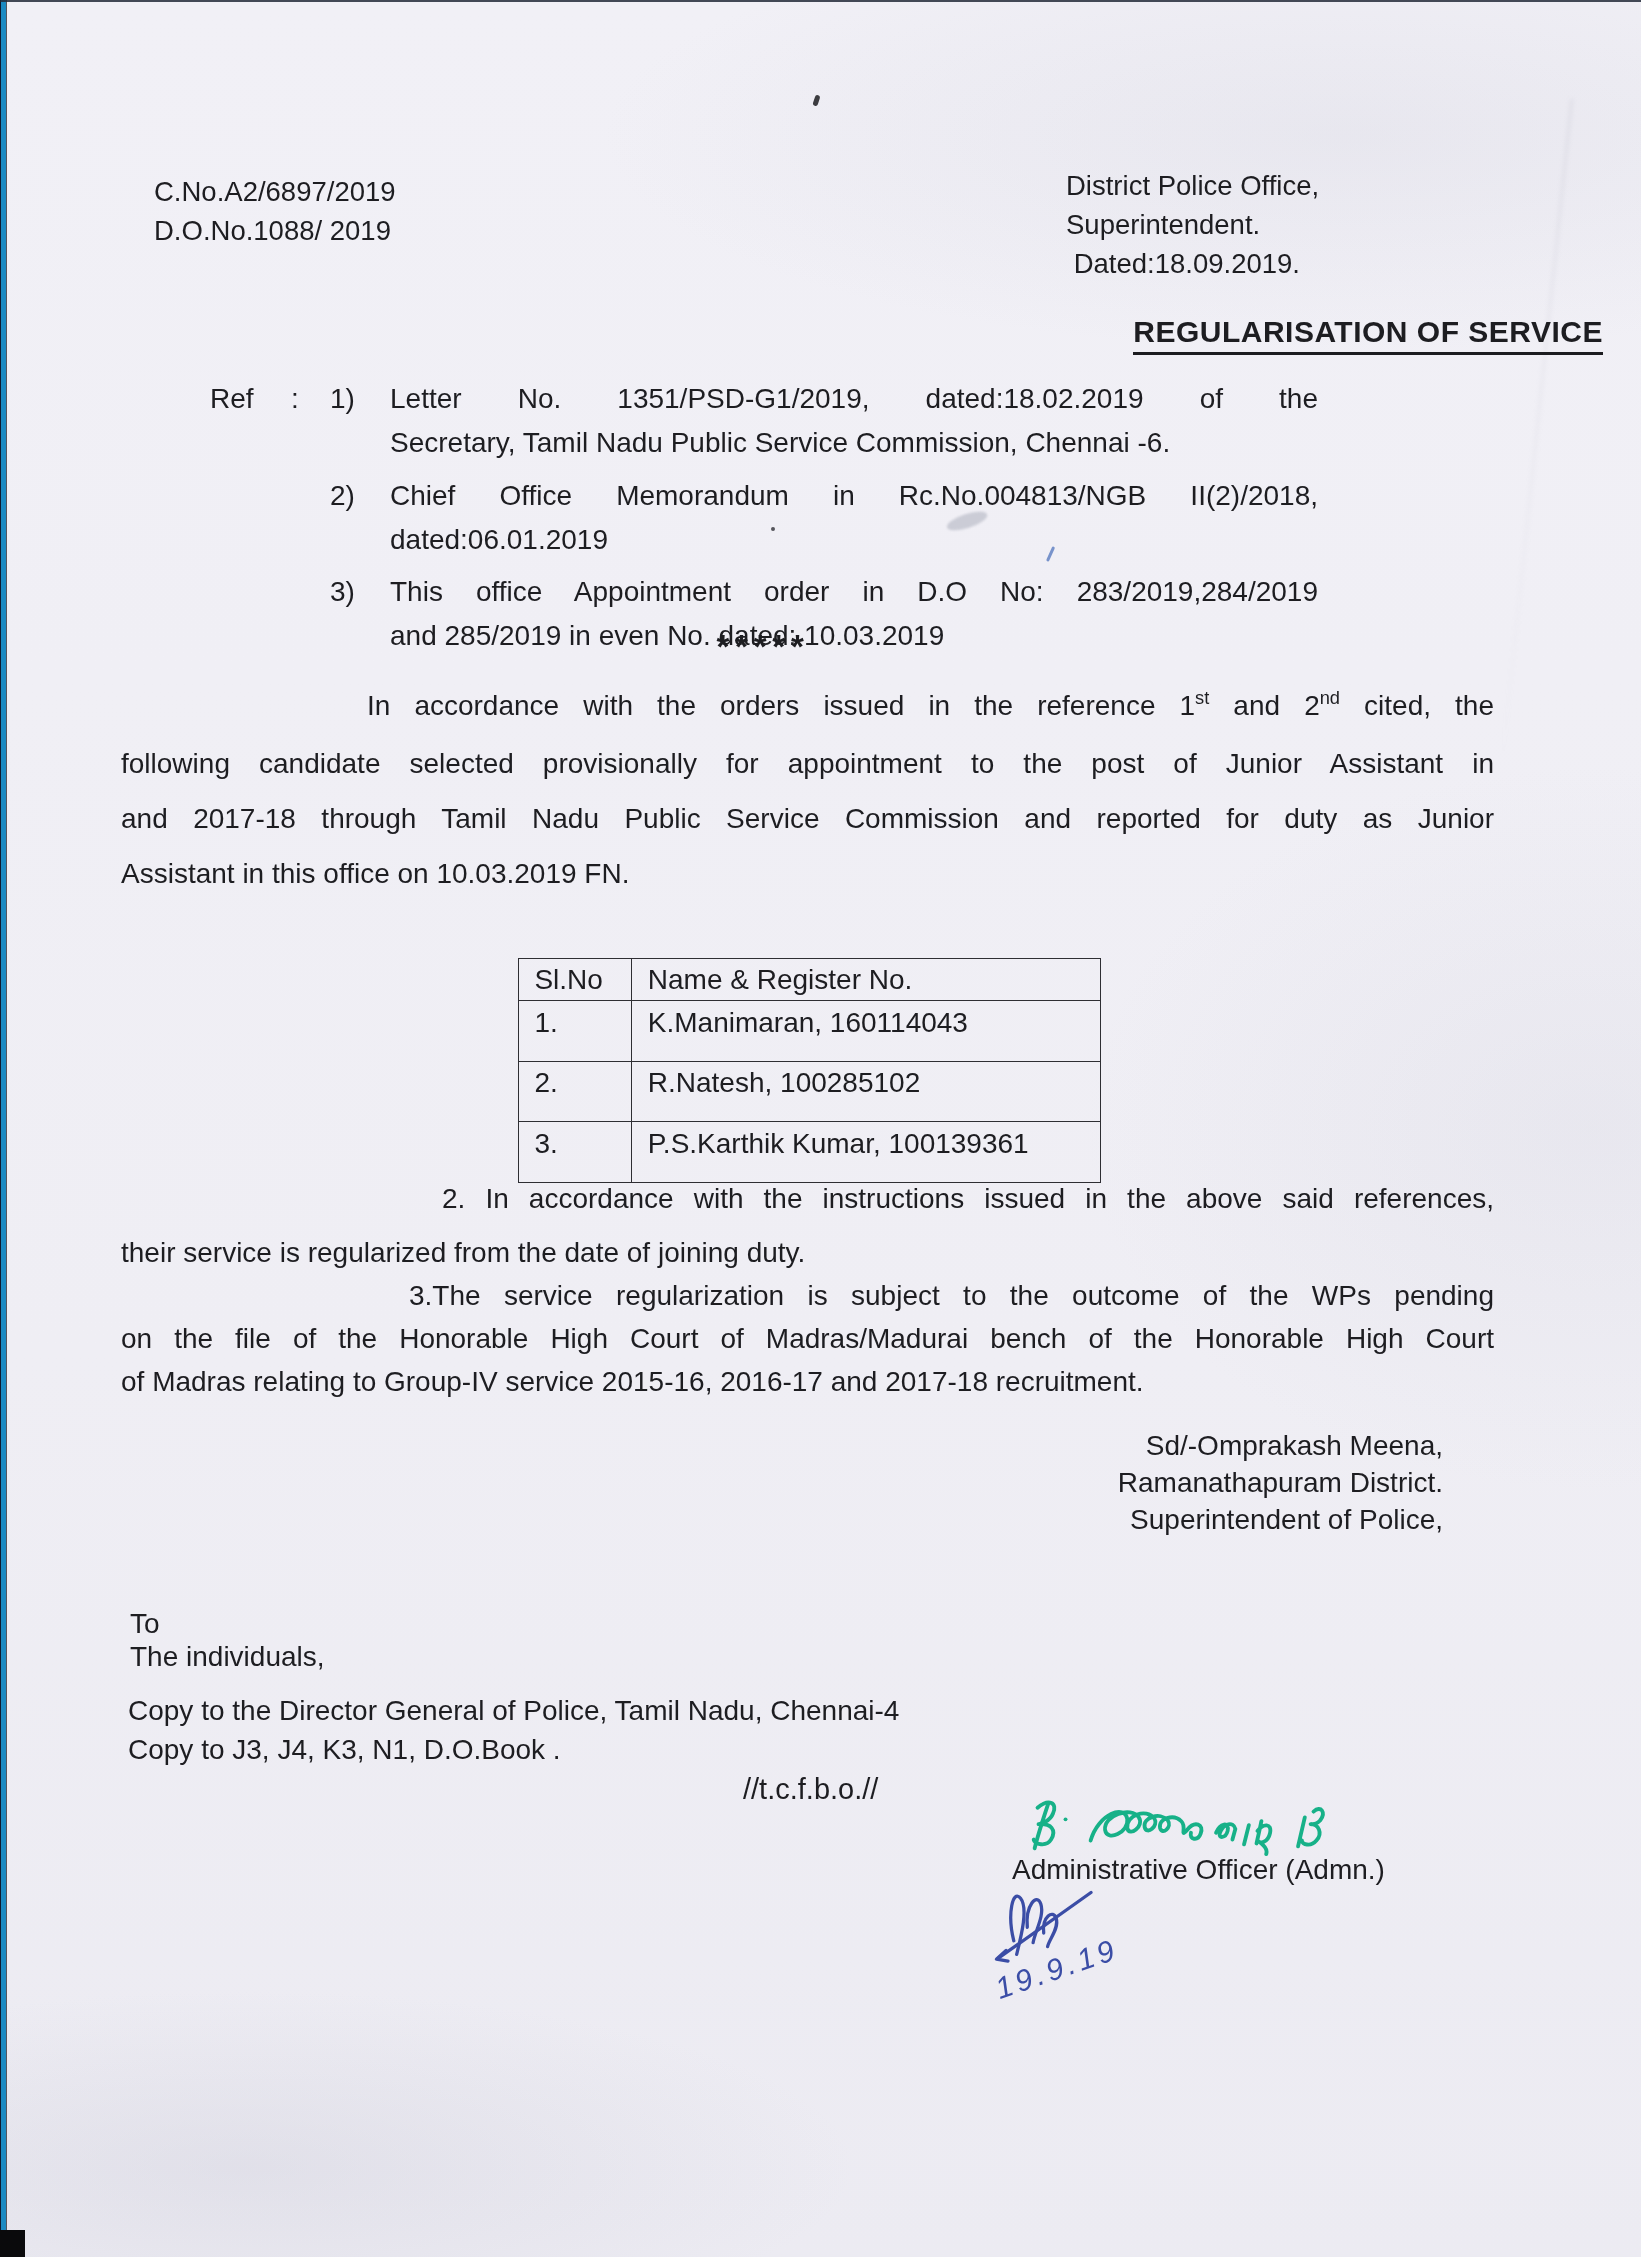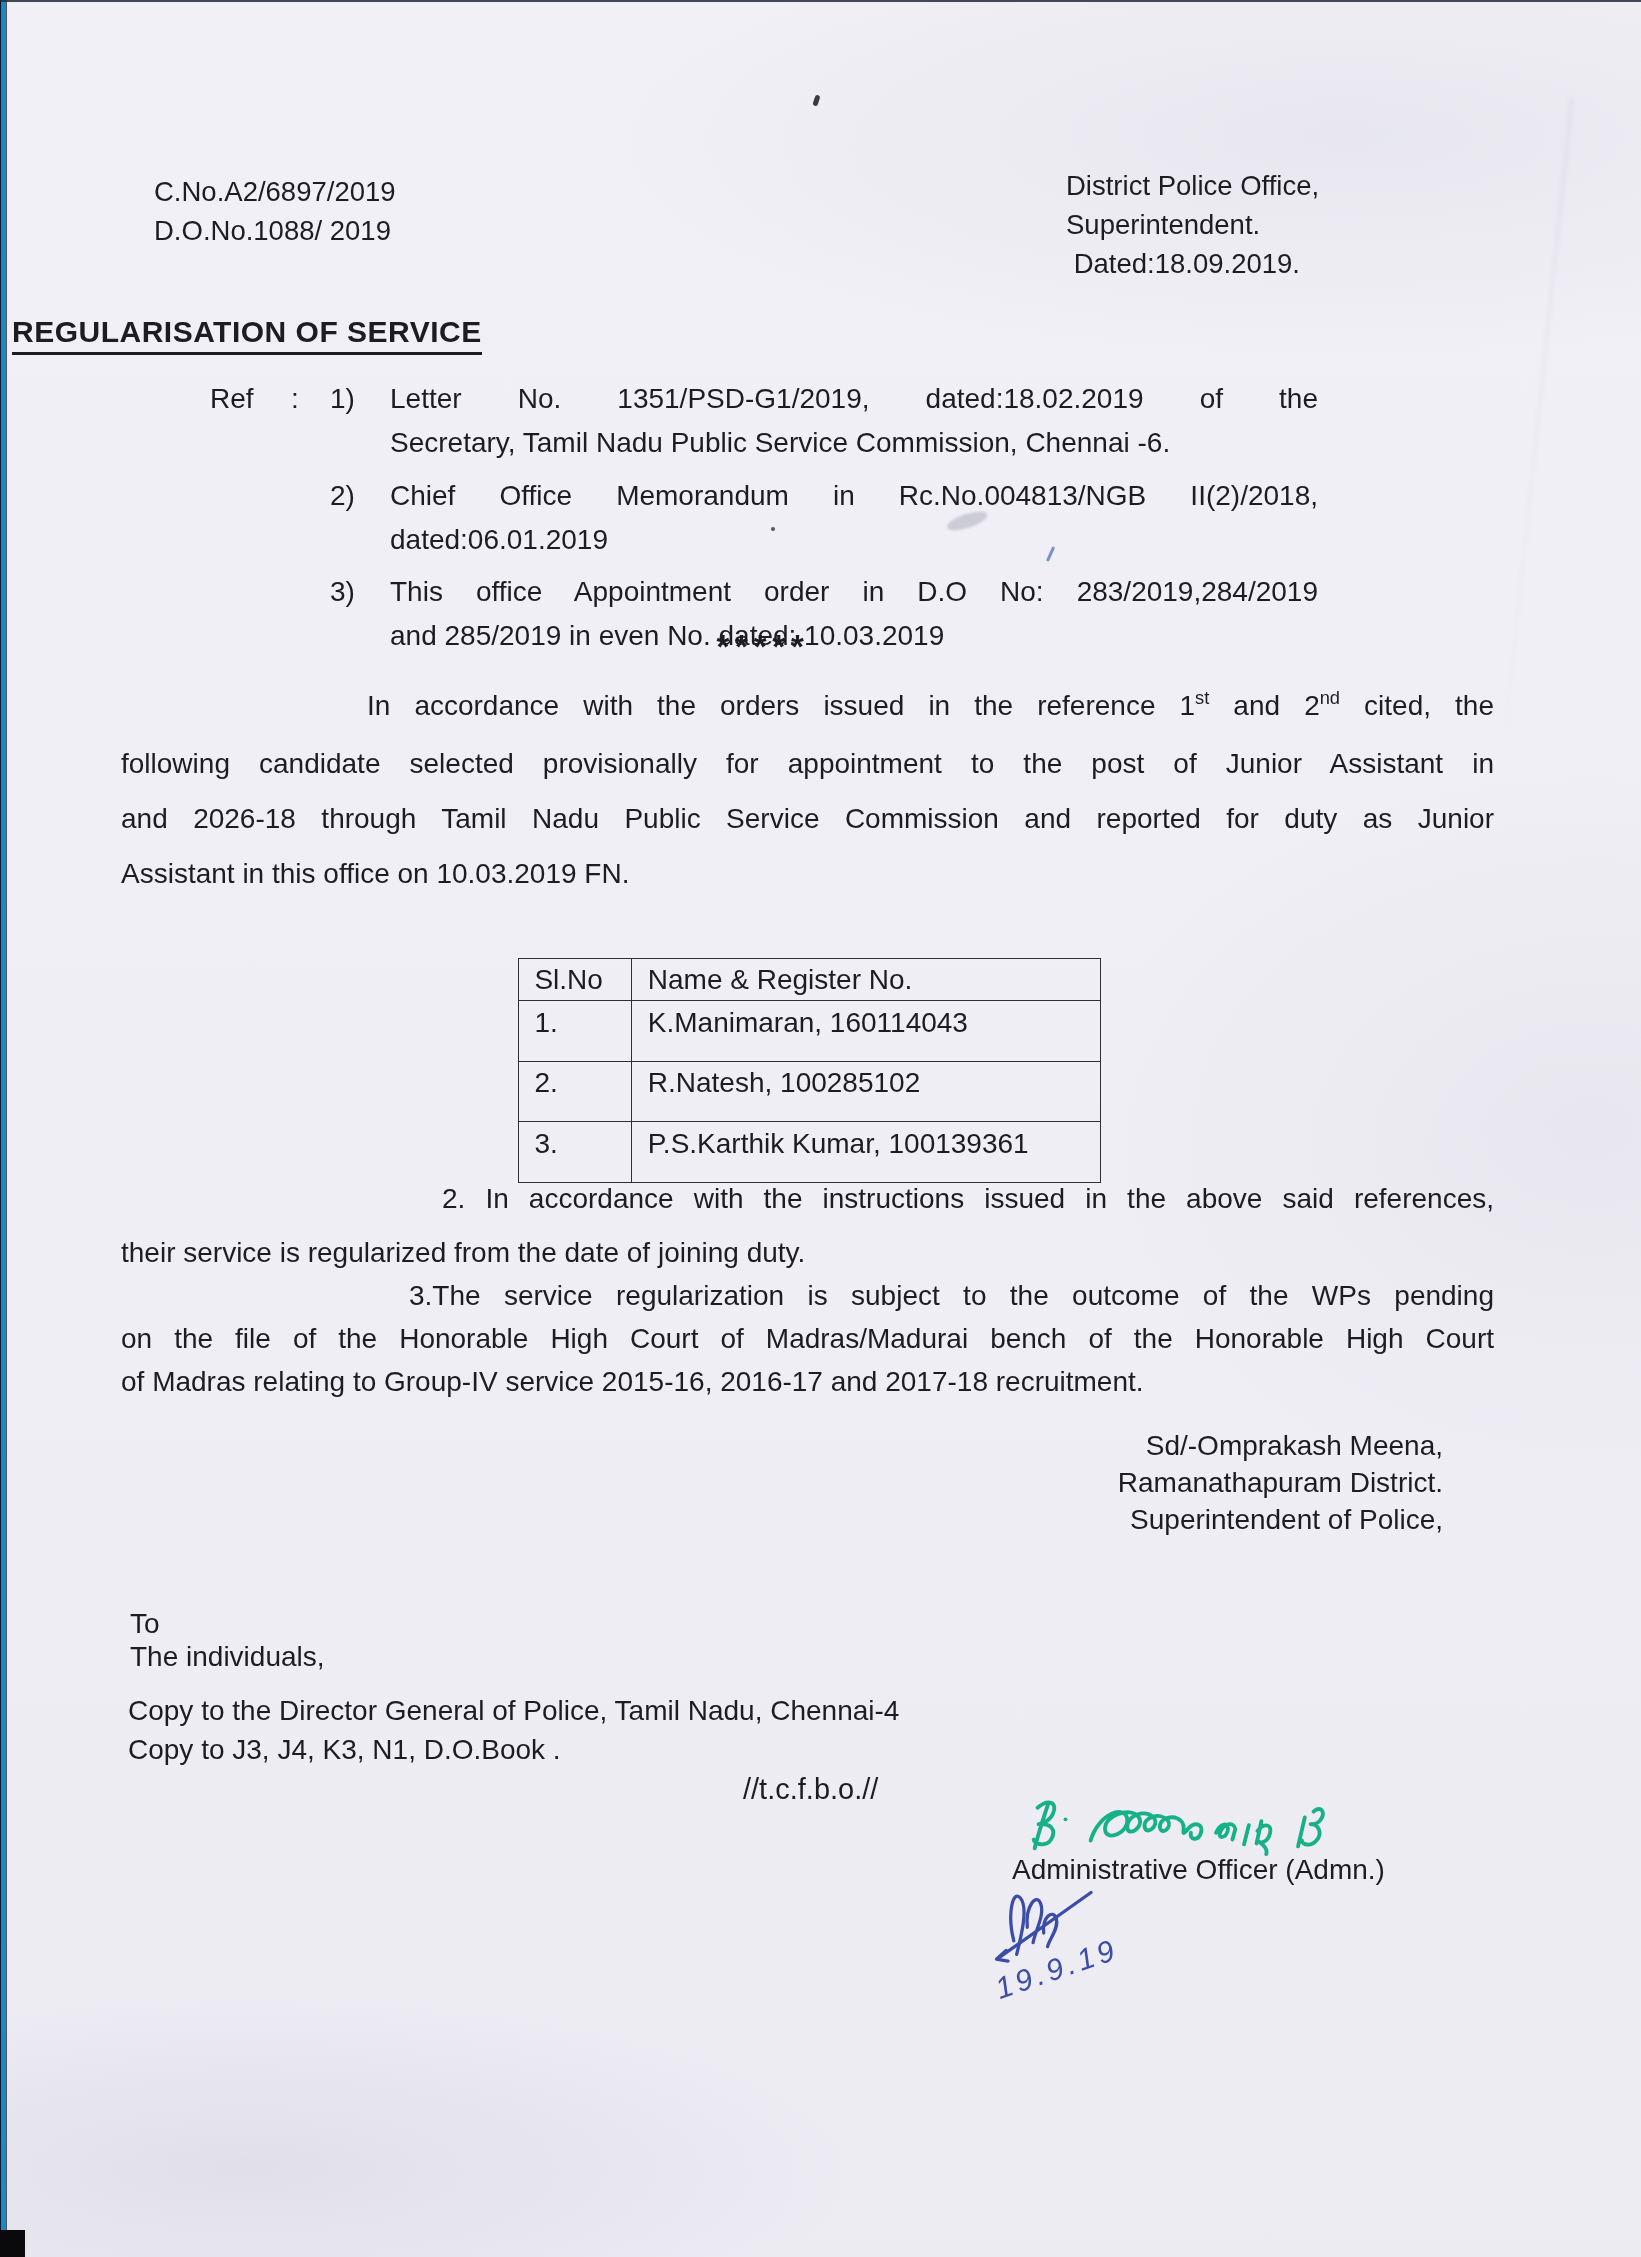--- a/index.html
+++ b/index.html
@@ -13,21 +13,21 @@
       linear-gradient(180deg,#f1f0f6 0%, #efeef4 60%, #ecebf2 100%);
   }
   .abs{position:absolute;}
   .jl{text-align:justify; text-align-last:justify;}
   .body-text{font-size:28px;}
   
   .idblock{left:154px; top:172px; line-height:39px; font-size:27.5px;}
   .office{left:1054px; top:166px; line-height:39px; font-size:27.5px;margin-left:12px;}
   .office div:nth-child(3){padding-left:7.7px;}
   
-  .title-wrap{left:0; top:315px; width:1603px; text-align:left;padding-left:12px;}
+  .title-wrap{left:0; top:315px; width:1603px; text-align:right;}
   .title{display:inline-block; font-size:30px; font-weight:bold; letter-spacing:0.5px;
          border-bottom:3.9px solid #1c1c20; padding-bottom:2.9px;}
   
   .ref{left:210px; top:377px; width:1108px; font-size:28px;}
   .ref-line{display:flex; height:44px; line-height:44px;}
   .ref-line.gap{margin-top:8.7px;}
   .c1{width:81px;} .c2{width:39px;} .c3{width:60px;} .c4{flex:1; display:block;}
   
   .stars{left:121px; top:628px; width:1284px; text-align:center; font-size:33px; letter-spacing:5.8px; font-weight:bold;}
   
@@ -135,21 +135,21 @@
     </div>
   </div>
 
   <div class="abs stars">*****</div>
 
   <div class="abs para p1 body-text">
     <div class="jl ind1">
       <span>In accordance with the orders issued in the reference 1</span><span class="sup">st</span><span> and 2</span><span class="sup">nd</span><span> cited, the</span>
     </div>
     <div class="jl">following candidate selected provisionally for appointment to the post of Junior Assistant in</div>
-    <div class="jl">and 2026-18 through  Tamil Nadu Public Service Commission and reported for duty as Junior</div>
+    <div class="jl">and 2017-18 through  Tamil Nadu Public Service Commission and reported for duty as Junior</div>
     <div>Assistant in this office on 10.03.2019 FN.</div>
   </div>
 
   <table class="cand">
     <tbody>
         <tr>
       <th class="slc">Sl.No</th>
       <th>Name &amp; Register No.</th>
     </tr>
     <tr>

